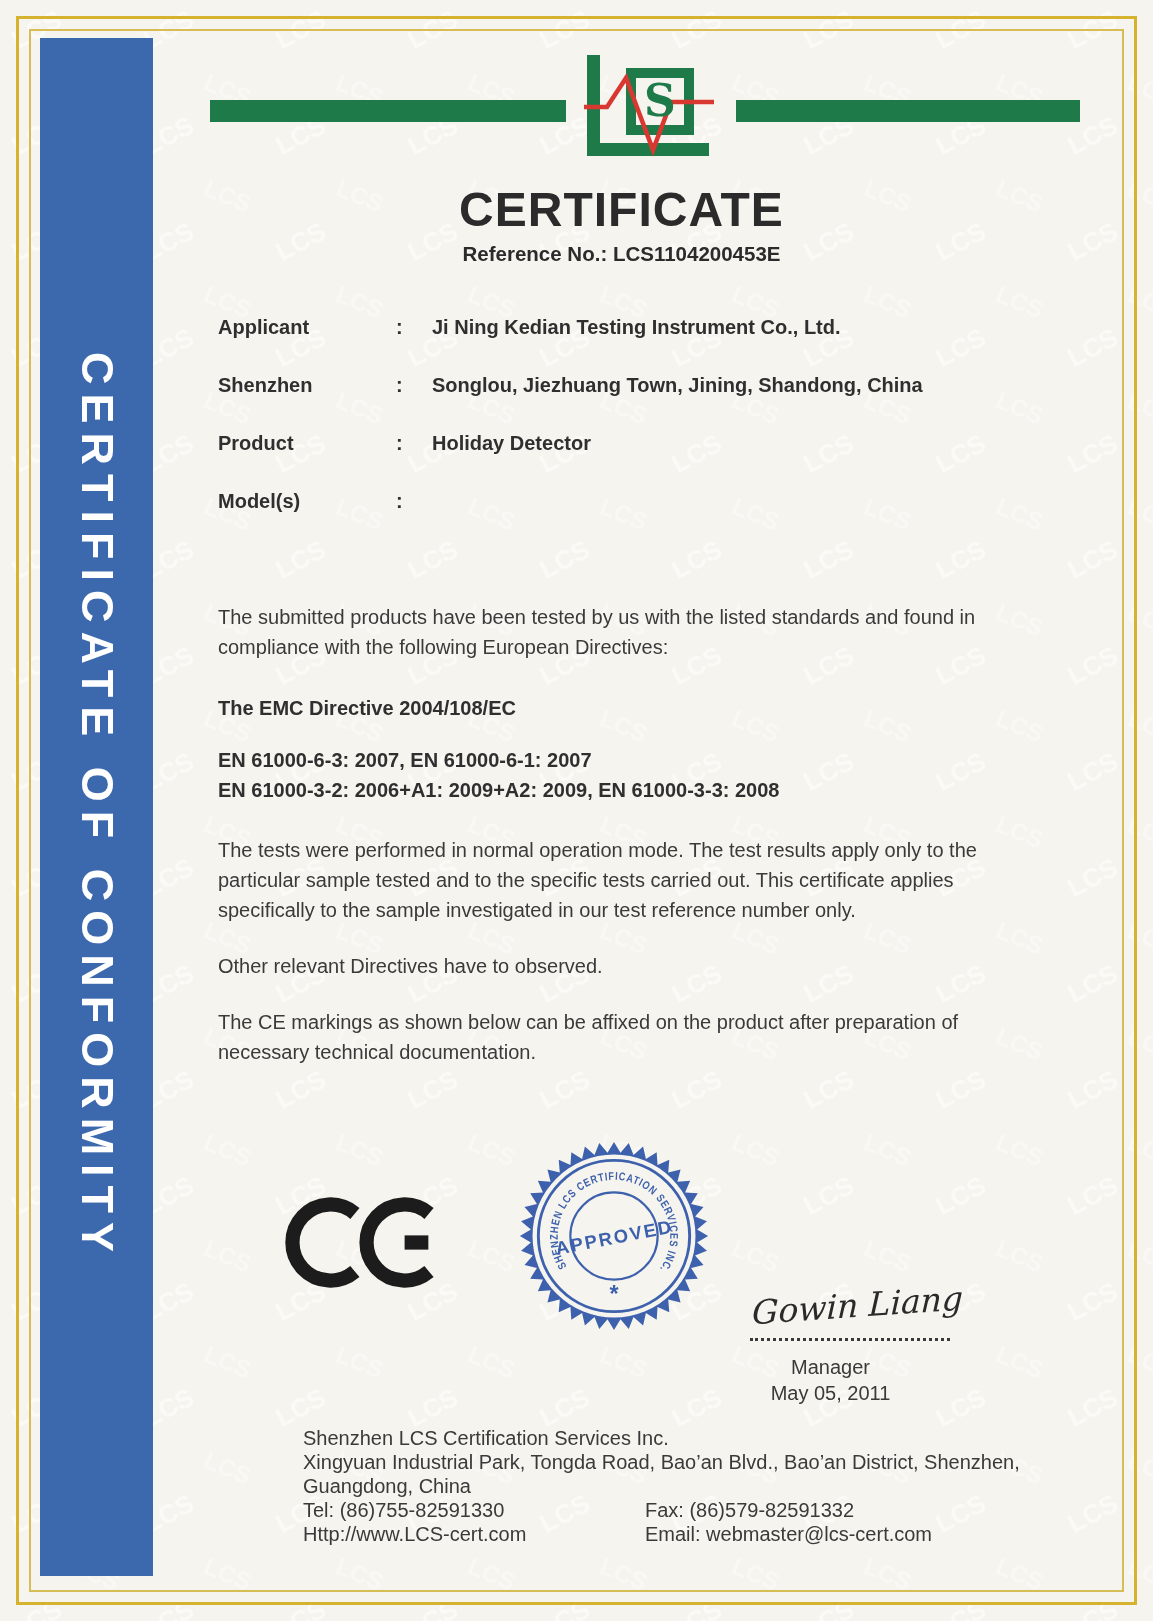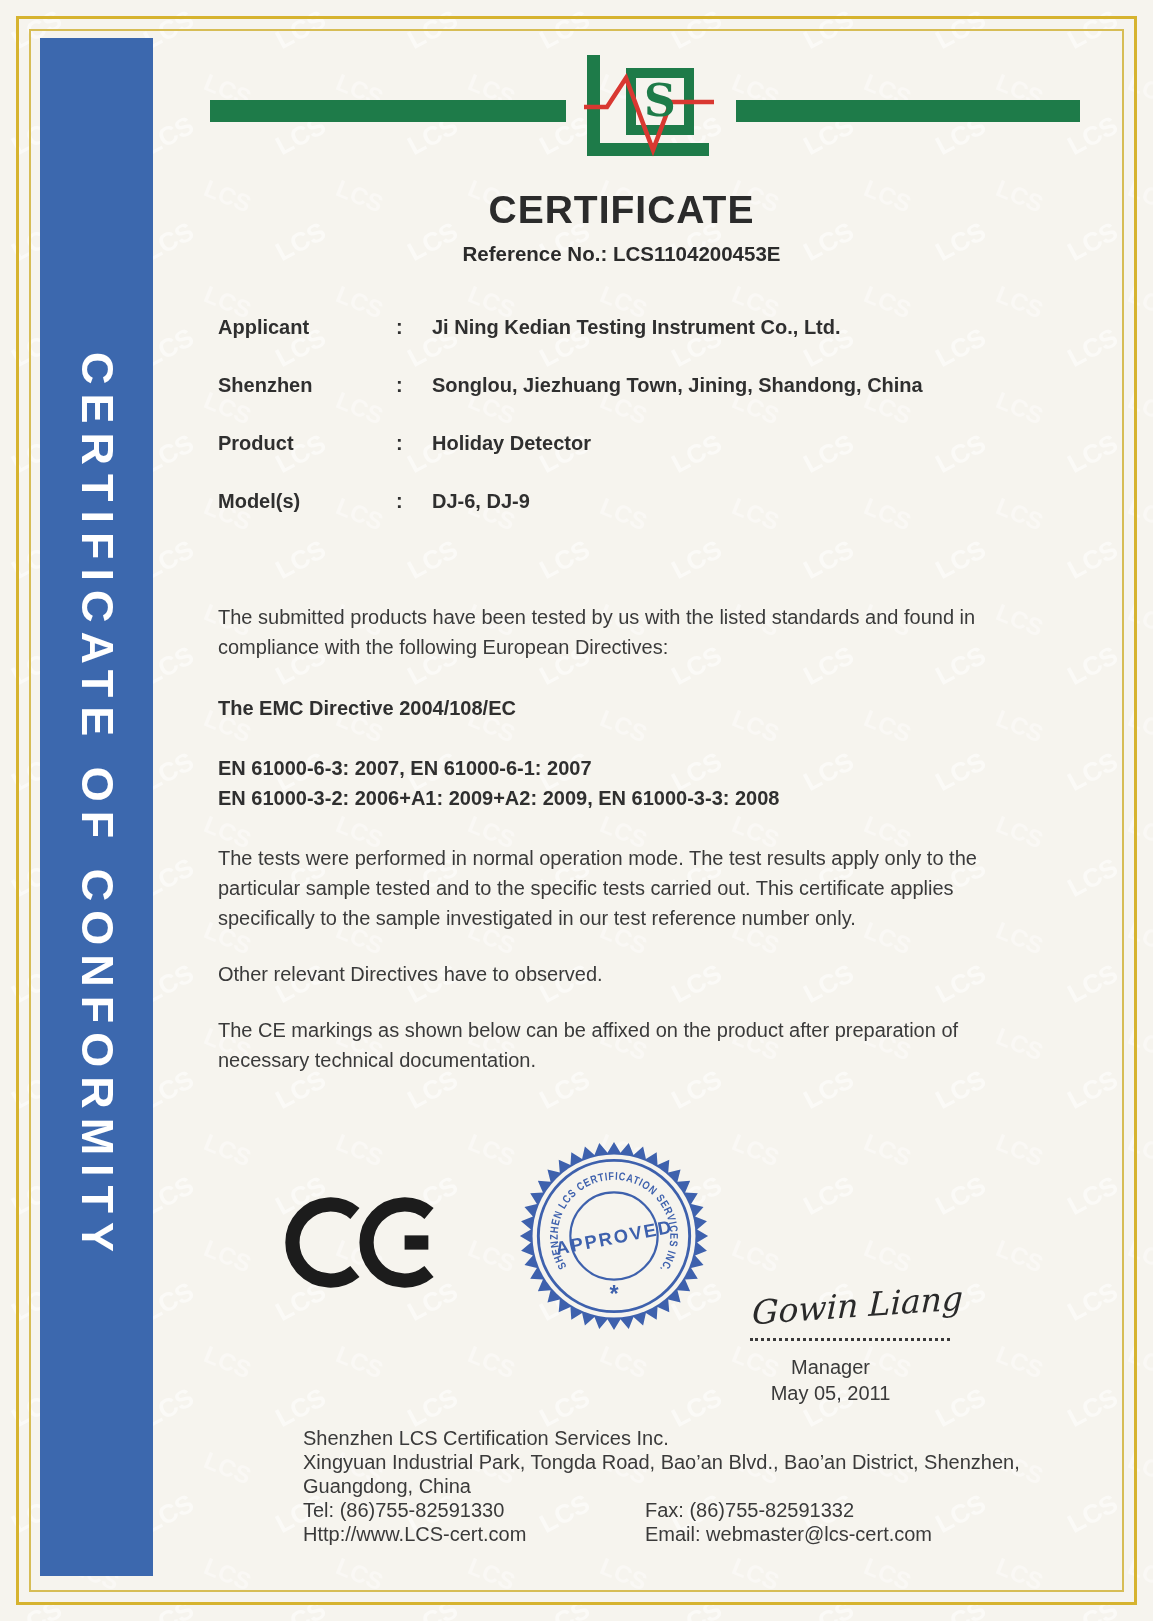--- a/index.html
+++ b/index.html
@@ -23,37 +23,37 @@
   .banner span{
     writing-mode:vertical-rl;
     color:#fff;font-weight:bold;font-size:45px;letter-spacing:9px;
     white-space:nowrap;
   }
   .bar{position:absolute;height:22px;background:#1e7b49;top:100px;}
   .bar.left{left:210px;width:356px;}
   .bar.right{left:736px;width:344px;}
   .logo{position:absolute;left:582px;top:50px;}
   .title-block{position:absolute;left:140px;right:50px;top:186px;text-align:center;color:#2b2b2b;}
-  .title-block .t1{font-size:39px;font-weight:bold;letter-spacing:1px;line-height:48px;text-align:center;}
+  .title-block .t1{font-size:48px;font-weight:bold;letter-spacing:1px;line-height:48px;text-align:center;}
   .title-block .t2{font-size:29px;font-weight:bold;margin-top:5px;line-height:31px;}
   .title-block .t3{font-size:20.5px;font-weight:bold;margin-top:8px;line-height:23px;}
   .fields{
     position:absolute;left:218px;top:316px;
     display:grid;grid-template-columns:178px 36px auto;
     grid-auto-rows:58px;
     font-size:20px;font-weight:bold;color:#2f2f2f;
   }
   .fields div{white-space:nowrap;}
   .body-block{
     position:absolute;left:218px;top:602px;width:822px;
     font-size:20px;line-height:30px;color:#3a3a3a;
   }
   .body-block .p{margin:0 0 26px 0;}
   .body-block .intro{margin-bottom:31px;}
-  .body-block .directive{font-weight:bold;color:#2f2f2f;margin-bottom:30px;}
+  .body-block .directive{font-weight:bold;color:#2f2f2f;margin-bottom:22px;}
   .body-block .std{font-weight:bold;color:#2f2f2f;margin:0;}
   .body-block .std-wrap{margin-bottom:30px;}
   .body-block .tests{margin-bottom:26px;}
   .body-block .cenote{margin-bottom:25px;}
   .ce-mark{position:absolute;left:283px;top:1194px;}
   .stamp{position:absolute;left:517px;top:1139px;}
   .signature-name{
     position:absolute;left:752px;top:1286px;width:205px;text-align:center;
     font-family:"DejaVu Serif",serif;font-style:italic;
     font-size:33px;color:#2a2a2a;
@@ -112,21 +112,20 @@
     <div>Shenzhen</div>
     <div>:</div>
     <div>Songlou, Jiezhuang Town, Jining, Shandong, China</div>
 
     <div>Product</div>
     <div>:</div>
     <div>Holiday Detector</div>
 
     <div>Model(s)</div>
     <div>:</div>
-    <div>DJ-6, DJ-9</div>
   </div>
 
   <div class="body-block">
     <div class="p intro">The submitted products have been tested by us with the listed standards and found in compliance with the following European Directives:</div>
     <div class="p directive">The EMC Directive 2004/108/EC</div>
     <div class="std-wrap">
       <div class="std">EN 61000-6-3: 2007, EN 61000-6-1: 2007</div>
       <div class="std">EN 61000-3-2: 2006+A1: 2009+A2: 2009, EN 61000-3-3: 2008</div>
     </div>
     <div class="p tests">The tests were performed in normal operation mode. The test results apply only to the particular sample tested and to the specific tests carried out. This certificate applies specifically to the sample investigated in our test reference number only.</div>
@@ -163,21 +162,21 @@
     <div>Manager</div>
     <div>May 05, 2011</div>
   </div>
 
   <div class="footer">
     <div>Shenzhen LCS Certification Services Inc.</div>
     <div>Xingyuan Industrial Park, Tongda Road, Bao’an Blvd., Bao’an District, Shenzhen,</div>
     <div>Guangdong, China</div>
     <div class="row">
       <div class="c1">Tel: (86)755-82591330</div>
-      <div>Fax: (86)755-82591332</div>
+      <div>Fax: (86)579-82591332</div>
     </div>
     <div class="row">
       <div class="c1">Http://www.LCS-cert.com</div>
       <div>Email: webmaster@lcs-cert.com</div>
     </div>
   </div>
 
 </div>
 
 </body></html>

